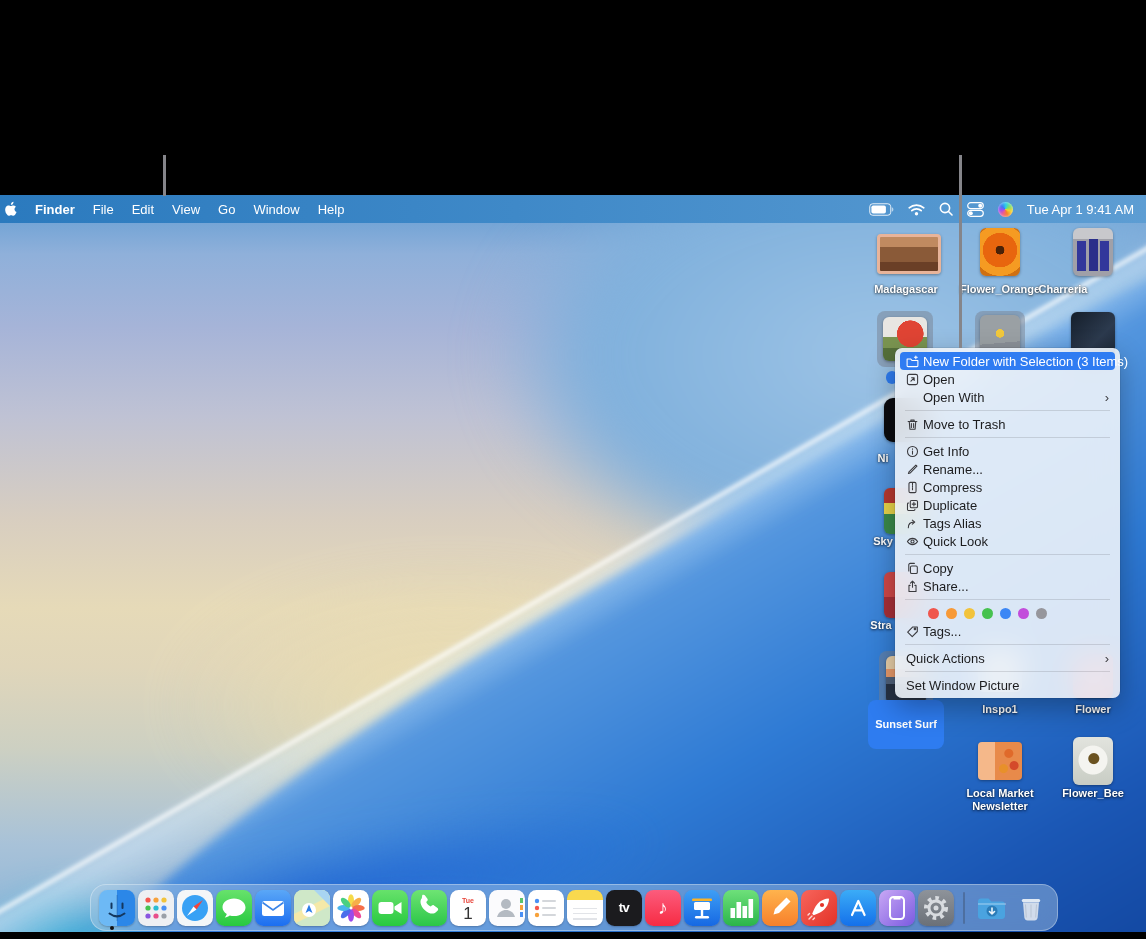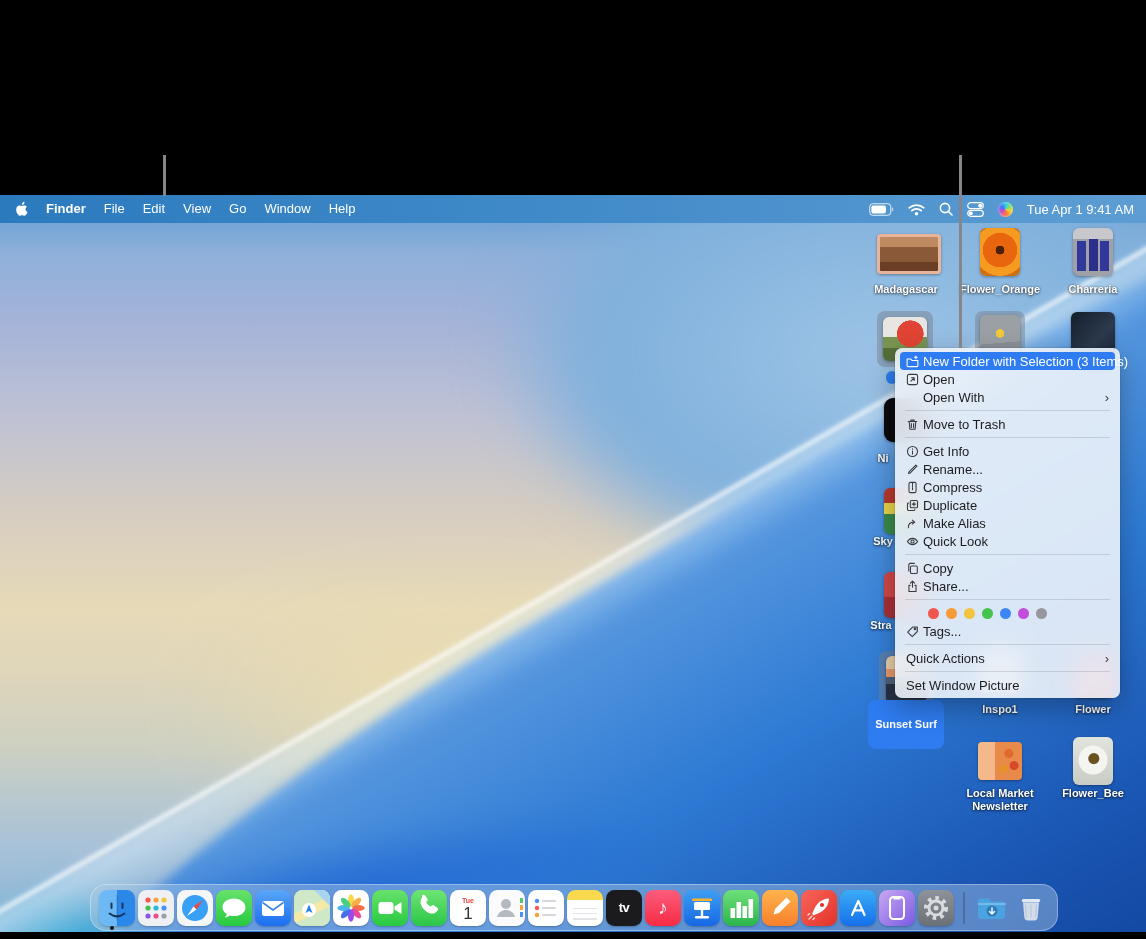--- a/index.html
+++ b/index.html
@@ -31,21 +31,21 @@
   .wl-royal1{left:-160px;top:628px;width:950px;height:170px;border-radius:50%;transform:rotate(-12deg);
     background:radial-gradient(closest-side,#1d62d2 0%,rgba(29,98,210,0) 75%);filter:blur(18px);}
   .wl-royal2{left:-110px;top:700px;width:760px;height:130px;border-radius:50%;transform:rotate(-9deg);
     background:radial-gradient(closest-side,#3f8ae4 0%,rgba(63,138,228,0) 75%);filter:blur(14px);}
   .wl-teal{left:-90px;top:650px;width:320px;height:220px;border-radius:50%;
     background:radial-gradient(closest-side,#26b2d8 0%,rgba(38,178,216,0) 72%);filter:blur(16px);opacity:.85;}
 
   
   .menubar{position:absolute;left:0;top:0;width:1146px;height:28px;z-index:10;display:flex;align-items:center;
     background:linear-gradient(90deg,#2b7abe 0%,#3f89c8 45%,#5d9dd3 100%);color:#fff;font-size:13px;}
-  .mb-left{display:flex;align-items:flex-start;gap:18px;padding-left:15px;}
+  .mb-left{display:flex;align-items:center;gap:18px;padding-left:4px;}
   .mb-left .mb-item{cursor:default;}
   .mb-app{font-weight:700;}
   .apple-logo svg{display:block;}
   .mb-right{margin-left:auto;display:flex;align-items:center;gap:14px;padding-right:12px;}
   .mb-right svg{display:block;}
   .siri{width:15px;height:15px;border-radius:50%;display:inline-block;
     background:conic-gradient(from 210deg,#f05c8c,#a04ef0,#3c7cf5,#2bd0e8,#7be06a,#f5d22b,#f5822b,#f05c8c);
     box-shadow:inset 0 0 3px rgba(255,255,255,.65);}
   .mb-clock{white-space:nowrap;text-align:center;}
 
@@ -211,21 +211,21 @@
         <span class="siri"></span>
         <span class="mb-clock">Tue Apr 1 9:41 AM</span>
       </div>
     </div>
 
     <div class="dicon th th-madagascar" style="left:877px;top:39px;"></div>
     <div class="dlabel" style="left:861px;top:88px;width:90px;">Madagascar</div>
     <div class="dicon th th-floworange" style="left:980px;top:33px;"></div>
     <div class="dlabel" style="left:955px;top:88px;width:90px;">Flower_Orange</div>
     <div class="dicon th th-charreria" style="left:1073px;top:33px;"></div>
-    <div class="dlabel" style="left:1048px;top:88px;width:90px;">Charreria</div>
+    <div class="dlabel" style="left:1018px;top:88px;width:90px;">Charreria</div>
 
     <div class="sel-box" style="left:877px;top:116px;width:56px;height:56px;"></div>
     <div class="dicon th th-redflag" style="left:883px;top:122px;"></div>
     <div class="dicon" style="left:886px;top:176px;width:12px;height:13px;border-radius:6px;background:#2e7cf0;"></div>
     <div class="sel-box" style="left:975px;top:116px;width:50px;height:54px;"></div>
     <div class="dicon th th-yellowflower" style="left:980px;top:120px;"></div>
     <div class="dicon th th-navy" style="left:1071px;top:117px;"></div>
 
     <div class="dicon th th-night" style="left:884px;top:203px;"></div>
     <div class="dlabel" style="left:870px;top:257px;width:26px;">Ni</div>
@@ -319,21 +319,21 @@
           </span>
         <span class="cm-label">Duplicate</span>
       </div>
       <div class="cm-row">
         <span class="cm-ic">
             <svg viewBox="0 0 14 14">
               <path d="M2.5 11.5c0-4.2 2.3-6 6-6"></path>
               <path d="M6.8 3.3l2.6 2.2-2.6 2.2"></path>
             </svg>
           </span>
-        <span class="cm-label">Make Alias</span>
+        <span class="cm-label">Tags Alias</span>
       </div>
       <div class="cm-row">
         <span class="cm-ic">
             <svg viewBox="0 0 14 14">
               <path d="M1.5 7s2.2-3.4 5.5-3.4S12.5 7 12.5 7 10.3 10.4 7 10.4 1.5 7 1.5 7z"></path>
               <circle cx="7" cy="7" r="1.7"></circle>
             </svg>
           </span>
         <span class="cm-label">Quick Look</span>
       </div>

